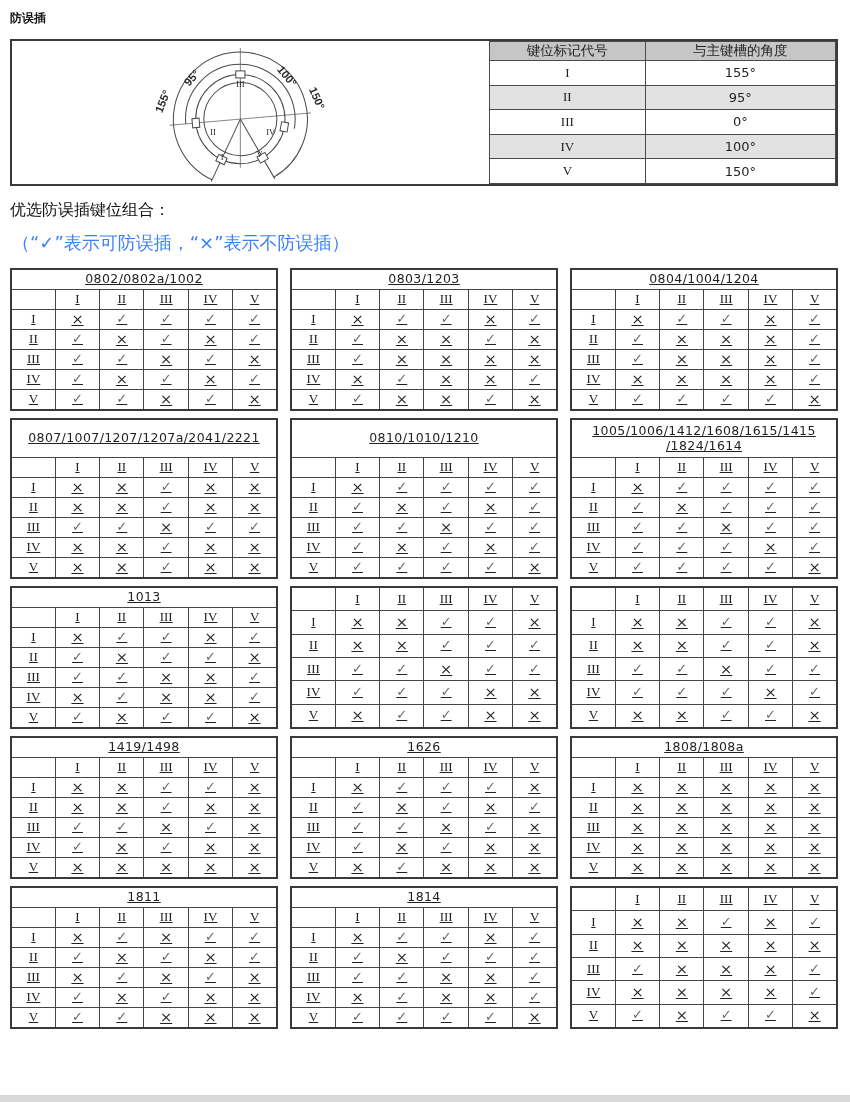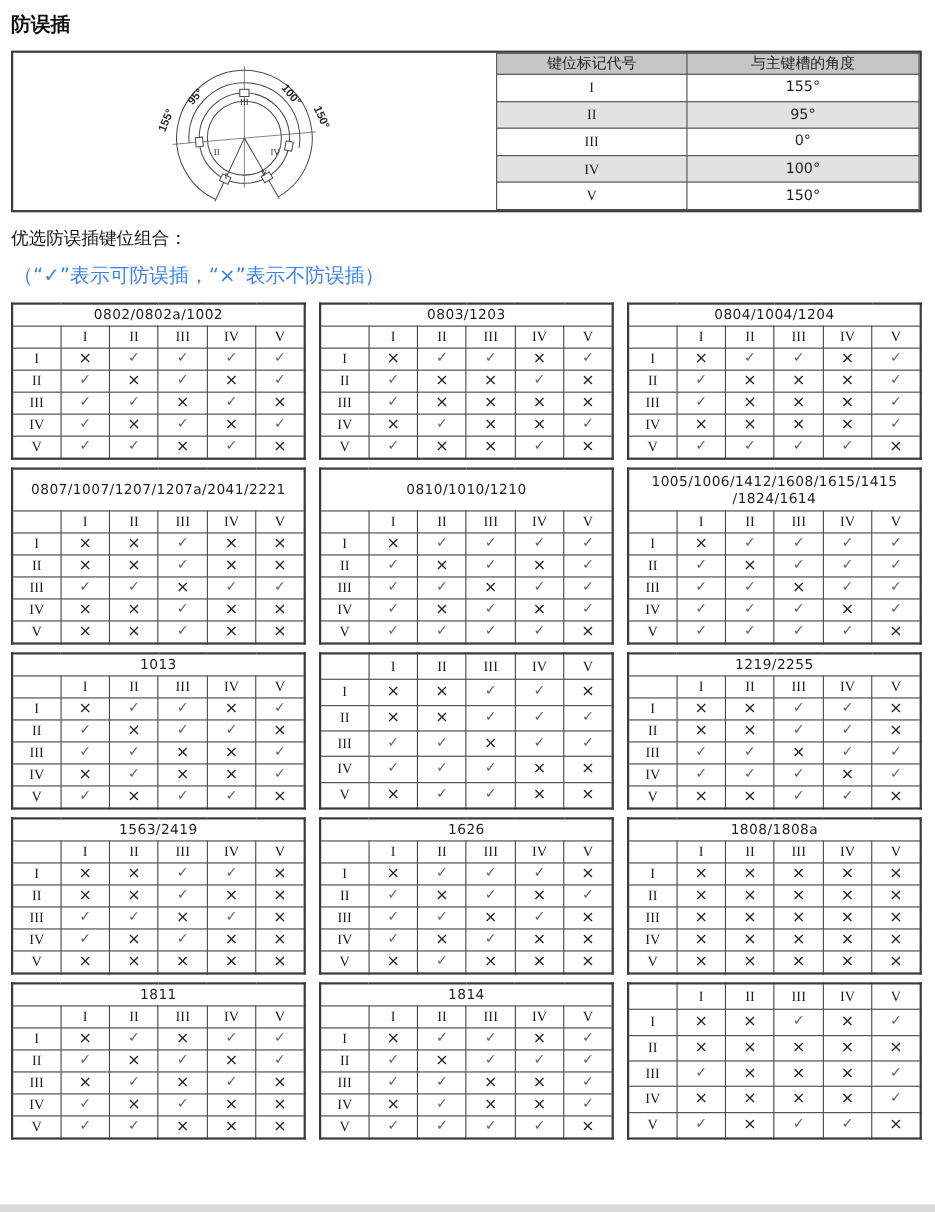--- a/index.html
+++ b/index.html
@@ -3,46 +3,46 @@
 <meta charset="utf-8">
 <style>
   html,body { margin:0; padding:0; }
   body {
     width:850px; height:1102px; position:relative; overflow:hidden;
     background:#ffffff; color:#222;
     font-family:"DejaVu Sans","Liberation Sans",sans-serif;
   }
   .page { padding:6px 12px 0 10px; }
 
-  .doc-title { font-size:18px; font-weight:bold; color:#111; margin:4px 0 12px 0; }
+  .doc-title { font-size:12px; font-weight:bold; color:#111; margin:4px 0 12px 0; }
   .intro { font-size:13.5px; line-height:1.85; color:#1c1c1c; margin:0 0 13px 0; text-indent:2em; }
 
   
   .figure-box { border:2px solid #3a3a3a; display:flex; height:143px; margin-bottom:10px; background:#fff; }
   .diagram-area { flex:1; position:relative; }
   .diagram-area svg { display:block; width:100%; height:100%; }
   .dline { stroke:#4a4a4a; stroke-width:1; fill:none; }
   .dthin { stroke:#6a6a6a; stroke-width:0.8; fill:none; }
   .dnotch { fill:#ffffff; stroke:#4a4a4a; stroke-width:1; }
   .dtext  { font-size:11px; font-weight:bold; fill:#2b2b2b; font-family:"Liberation Sans",sans-serif; }
   .droman { font-size:8.5px; fill:#2b2b2b; font-family:"Liberation Serif","DejaVu Serif",serif; }
 
-  .angle-table { border-collapse:collapse; width:385px; height:100%; table-layout:fixed; font-size:13px; }
+  .angle-table { border-collapse:collapse; width:347px; height:100%; table-layout:fixed; font-size:13px; }
   .angle-table th, .angle-table td { border:1px solid #4a4a4a; text-align:center; padding:0; color:#1f1f1f; }
   .angle-table th { background:#c6c6c6; font-weight:normal; font-size:13.5px; }
   .angle-table tr.alt td { background:#e2e2e2; }
 
   .roman { font-family:"Liberation Serif","DejaVu Serif",serif; font-size:13px; }
 
   .section-heading { font-size:16px; font-weight:normal; color:#111; margin:14px 0 10px 0; }
   .legend { font-size:18px; color:#3b82f6; margin:0 0 13px 2px; }
 
   
   .combo-grid { display:grid; grid-template-columns:repeat(3,1fr); column-gap:12px; row-gap:7px; align-items:stretch; }
-  .combo-table { border-collapse:collapse; width:100%; height:100%; table-layout:fixed; border:2px solid #3a3a3a; }
+  .combo-table { border-collapse:collapse; width:100%; height:100%; table-layout:fixed; border:2px solid #3a3a3a;text-decoration:underline; }
   .combo-table td { border:1px solid #454545; text-align:center; height:19px; padding:0; line-height:1.15; color:#1f1f1f; }
   .combo-title { font-size:12.5px; letter-spacing:0.4px; white-space:pre-line; height:21px; }
   .combo-table.tall .combo-title { height:37px; }
   .combo-table tr:nth-child(2) td:first-child { width:15.5%; }
   .mark.check { color:#686868; font-size:13px; }
   .mark.cross { color:#262626; font-size:14.5px; }
 
   .bottom-strip { position:absolute; left:0; right:0; bottom:0; height:7px; background:#d8d8d8; }
 </style>
 </head>
@@ -564,76 +564,73 @@
             <td class="mark check">✓</td>
             <td class="mark check">✓</td>
             <td class="mark cross">×</td>
             <td class="mark cross">×</td>
           </tr>
         </tbody>
       </table>
       <table class="combo-table">
         <tbody>
           <tr>
-            <td class="combo-title" colspan="6">1219/2255</td>
-          </tr>
-          <tr>
-            <td></td>
-            <td class="roman">I</td>
-            <td class="roman">II</td>
-            <td class="roman">III</td>
-            <td class="roman">IV</td>
-            <td class="roman">V</td>
-          </tr>
-          <tr>
-            <td class="roman">I</td>
-            <td class="mark cross">×</td>
-            <td class="mark cross">×</td>
-            <td class="mark check">✓</td>
-            <td class="mark check">✓</td>
-            <td class="mark cross">×</td>
-          </tr>
-          <tr>
-            <td class="roman">II</td>
-            <td class="mark cross">×</td>
-            <td class="mark cross">×</td>
-            <td class="mark check">✓</td>
-            <td class="mark check">✓</td>
-            <td class="mark cross">×</td>
-          </tr>
-          <tr>
-            <td class="roman">III</td>
-            <td class="mark check">✓</td>
-            <td class="mark check">✓</td>
-            <td class="mark cross">×</td>
-            <td class="mark check">✓</td>
-            <td class="mark check">✓</td>
-          </tr>
-          <tr>
-            <td class="roman">IV</td>
-            <td class="mark check">✓</td>
-            <td class="mark check">✓</td>
-            <td class="mark check">✓</td>
-            <td class="mark cross">×</td>
-            <td class="mark check">✓</td>
-          </tr>
-          <tr>
-            <td class="roman">V</td>
-            <td class="mark cross">×</td>
-            <td class="mark cross">×</td>
-            <td class="mark check">✓</td>
-            <td class="mark check">✓</td>
-            <td class="mark cross">×</td>
-          </tr>
-        </tbody>
-      </table>
-      <table class="combo-table">
-        <tbody>
-          <tr>
-            <td class="combo-title" colspan="6">1563/2419</td>
+            <td></td>
+            <td class="roman">I</td>
+            <td class="roman">II</td>
+            <td class="roman">III</td>
+            <td class="roman">IV</td>
+            <td class="roman">V</td>
+          </tr>
+          <tr>
+            <td class="roman">I</td>
+            <td class="mark cross">×</td>
+            <td class="mark cross">×</td>
+            <td class="mark check">✓</td>
+            <td class="mark check">✓</td>
+            <td class="mark cross">×</td>
+          </tr>
+          <tr>
+            <td class="roman">II</td>
+            <td class="mark cross">×</td>
+            <td class="mark cross">×</td>
+            <td class="mark check">✓</td>
+            <td class="mark check">✓</td>
+            <td class="mark cross">×</td>
+          </tr>
+          <tr>
+            <td class="roman">III</td>
+            <td class="mark check">✓</td>
+            <td class="mark check">✓</td>
+            <td class="mark cross">×</td>
+            <td class="mark check">✓</td>
+            <td class="mark check">✓</td>
+          </tr>
+          <tr>
+            <td class="roman">IV</td>
+            <td class="mark check">✓</td>
+            <td class="mark check">✓</td>
+            <td class="mark check">✓</td>
+            <td class="mark cross">×</td>
+            <td class="mark check">✓</td>
+          </tr>
+          <tr>
+            <td class="roman">V</td>
+            <td class="mark cross">×</td>
+            <td class="mark cross">×</td>
+            <td class="mark check">✓</td>
+            <td class="mark check">✓</td>
+            <td class="mark cross">×</td>
+          </tr>
+        </tbody>
+      </table>
+      <table class="combo-table">
+        <tbody>
+          <tr>
+            <td class="combo-title" colspan="6">1419/1498</td>
           </tr>
           <tr>
             <td></td>
             <td class="roman">I</td>
             <td class="roman">II</td>
             <td class="roman">III</td>
             <td class="roman">IV</td>
             <td class="roman">V</td>
           </tr>
           <tr>

